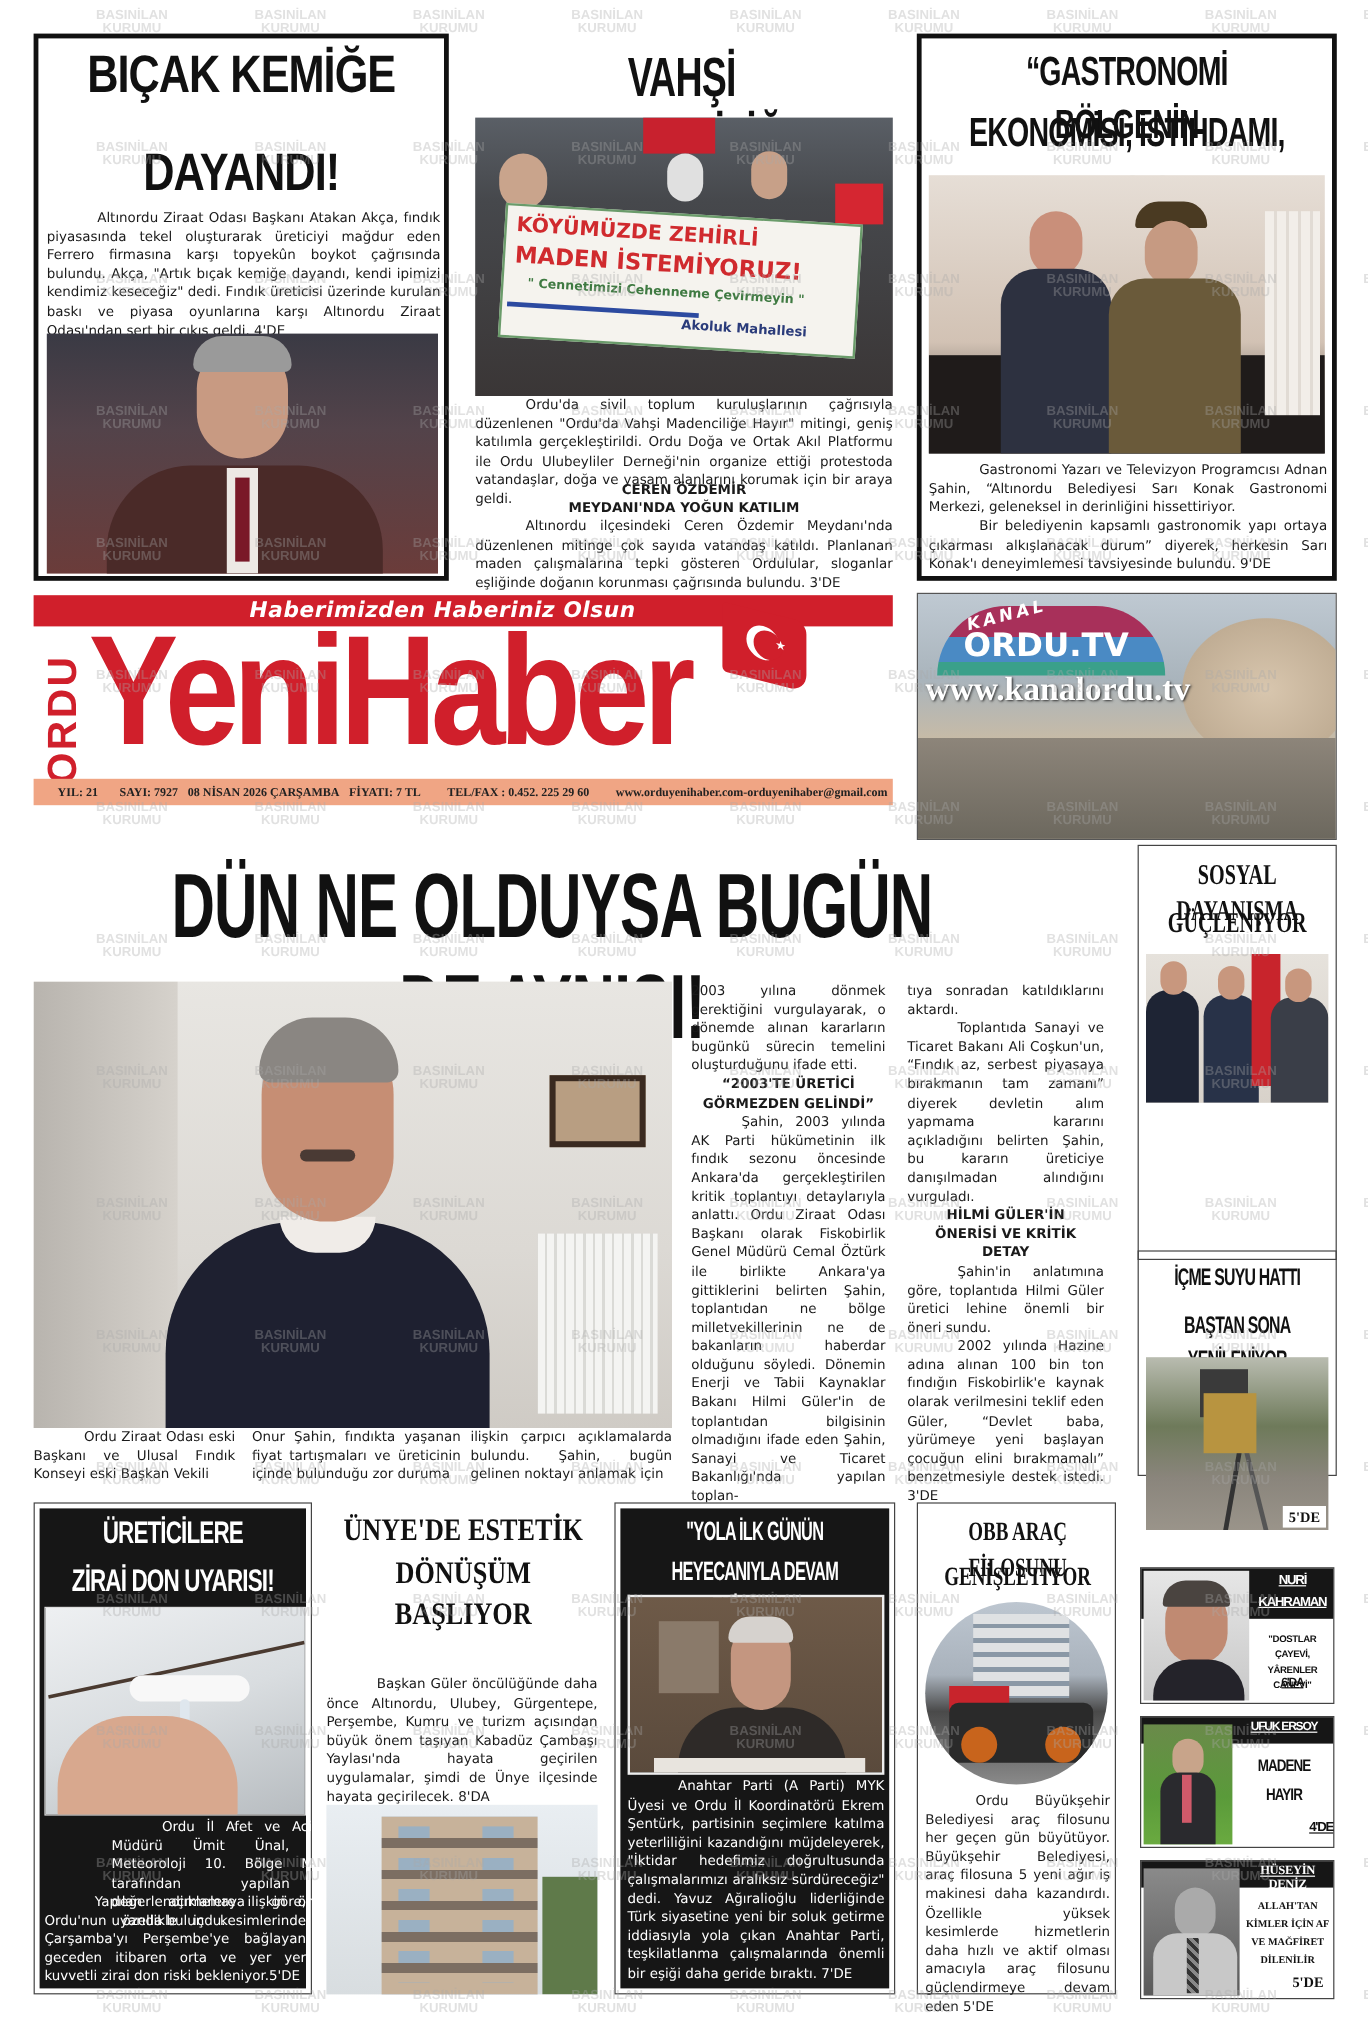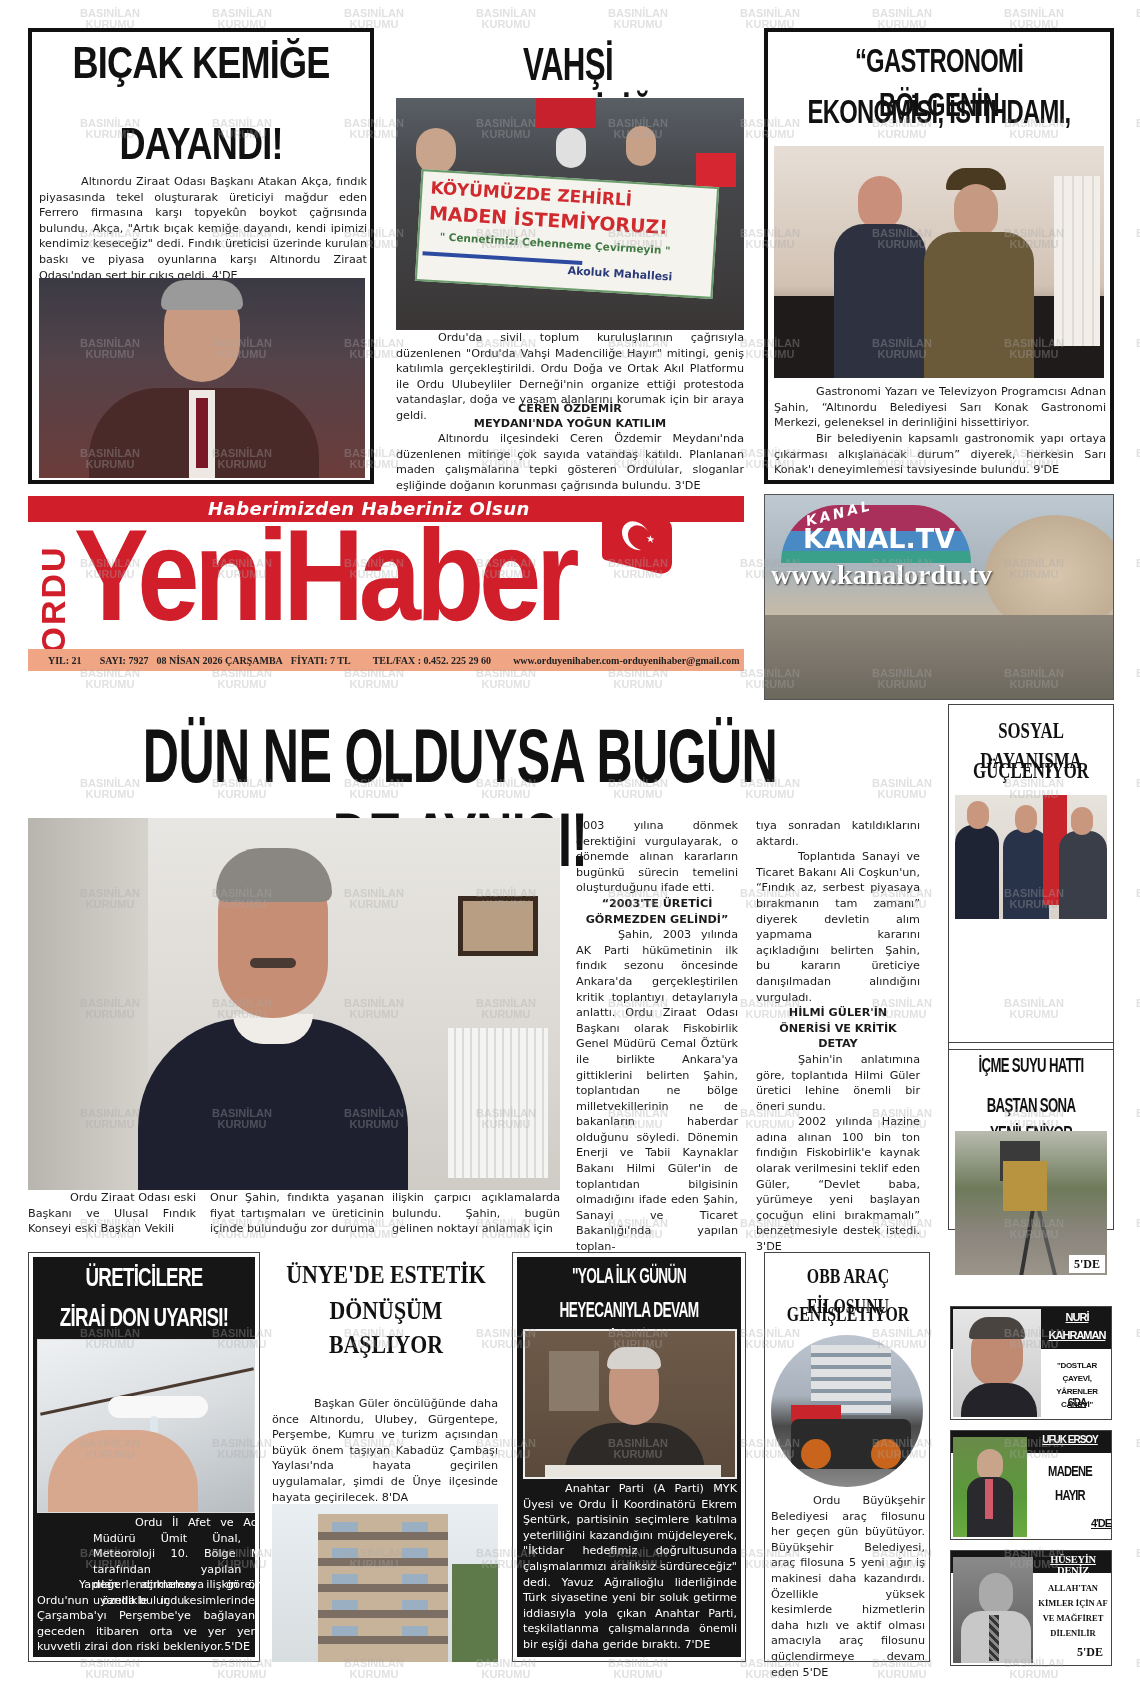--- a/index.html
+++ b/index.html
@@ -380,21 +380,21 @@
     <span style="margin-left:14px;">TEL/FAX : 0.452. 225 29 60</span>
     <span style="margin-left:14px;">www.orduyenihaber.com-orduyenihaber@gmail.com</span>
   </div>
 </div>
 
 <div class="abs" style="left:764px; top:494px; width:350px; height:206px; border:1.5px solid #555; overflow:hidden; background:linear-gradient(180deg,#bfc9d2 0%,#a9b4bc 35%,#c8bba6 60%,#a89a86 100%);">
   <div class="abs" style="left:220px; top:20px; width:140px; height:120px; background:radial-gradient(ellipse at center,#d8c6ae 0%,#c0ad94 70%,transparent 71%);"></div>
   <div class="abs" style="left:0; top:120px; width:350px; height:90px; background:linear-gradient(180deg,#8d857a,#6a665c);"></div>
   <div class="abs" style="left:16px; top:10px; width:190px; height:58px; border-radius:100px 100px 0 0; background:linear-gradient(180deg,#a8305a 0 45%,#4a8ac4 45% 80%,#3aa08a 80%);"></div>
   <div class="abs" style="left:40px; top:10px; transform:rotate(-14deg); font-family:'DejaVu Sans',sans-serif; font-weight:700; font-style:italic; font-size:14px; color:#fff; letter-spacing:3px;">KANAL</div>
-  <div class="abs" style="left:38px; top:28px; font-family:'DejaVu Sans',sans-serif; font-weight:700; font-size:27px; color:#fff;">KANAL.TV</div>
+  <div class="abs" style="left:38px; top:28px; font-family:'DejaVu Sans',sans-serif; font-weight:700; font-size:27px; color:#fff;">ORDU.TV</div>
   <div class="abs" style="left:6px; top:64px; font-family:'Liberation Serif',serif; font-weight:700; font-size:28px; color:#fff; text-shadow:1px 1px 2px #333;">www.kanalordu.tv</div>
 </div>
 
 <div class="abs cond" style="left:-40px; top:714px; width:1000px; text-align:center; font-size:76px; line-height:84px; transform:scaleX(0.66); letter-spacing:-1px;">DÜN NE OLDUYSA BUGÜN DE AYNISI!</div>
 
 <div class="photo" style="left:28px; top:818px; width:532px; height:372px; background:linear-gradient(180deg,#e8e6e2 0%,#dcd9d4 60%,#cfcbc5 100%);">
   <div class="abs" style="left:0; top:0; width:120px; height:372px; background:linear-gradient(90deg,#b8b4ae,#d6d2cc);"></div>
   <div class="abs" style="left:430px; top:78px; width:80px; height:60px; border:5px solid #3a2a20; background:#b89e82;"></div>
   <div class="abs" style="left:420px; top:210px; width:100px; height:150px; background:repeating-linear-gradient(90deg,#f4f4f2 0 6px,#dadad6 6px 8px);"></div>
   <div class="abs" style="left:110px; top:200px; width:270px; height:172px; border-radius:110px 110px 0 0; background:#1e2030;"></div>

